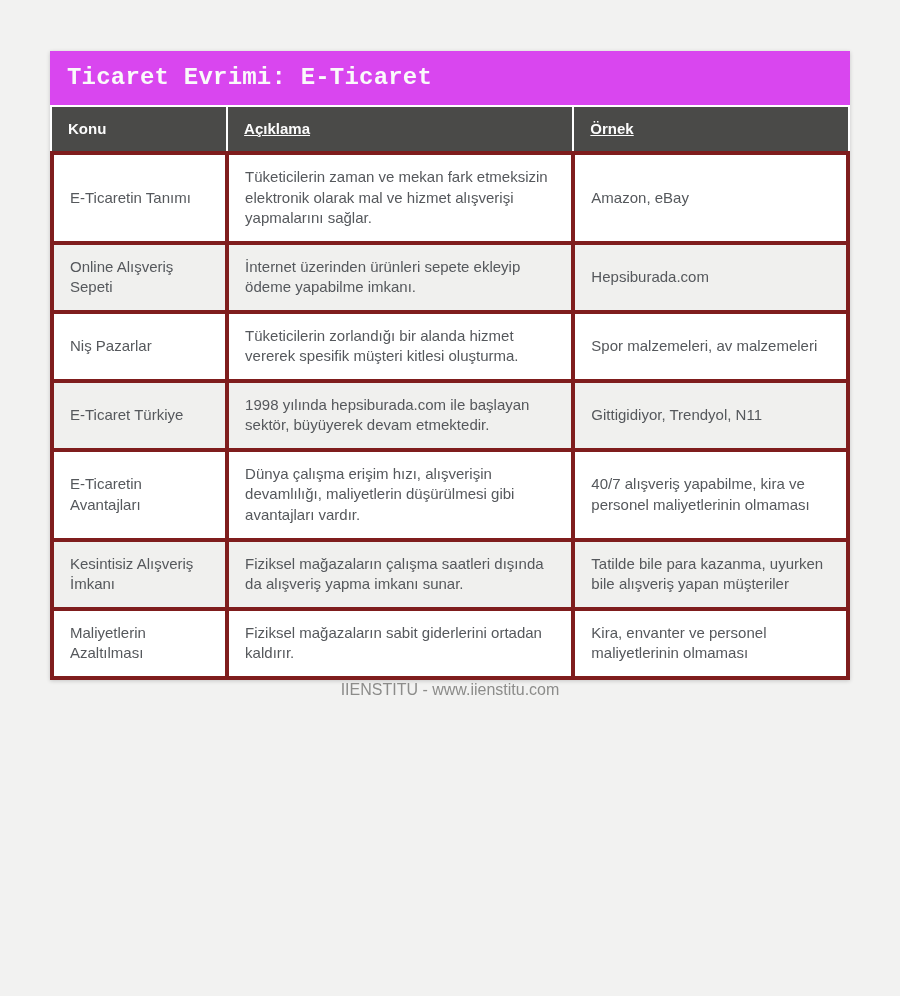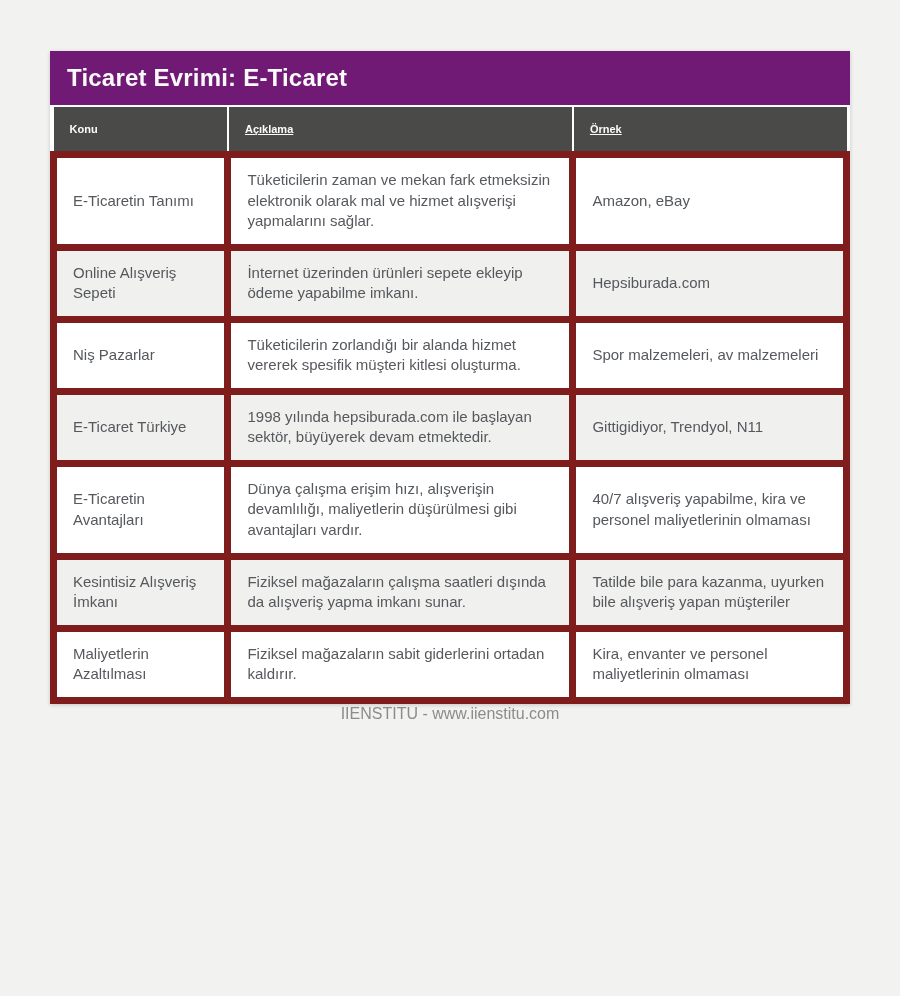--- a/index.html
+++ b/index.html
@@ -10,57 +10,58 @@
     font-family: "Liberation Sans", "DejaVu Sans", sans-serif;
     overflow: hidden;
   }
   .card {
     width: 800px;
     margin: 51px auto 0 auto;
     background: #ffffff;
     box-shadow: 0 1px 4px rgba(0,0,0,0.18);
   }
   .title-bar {
-    background: #701a75;
+    background: #d946ef;
     color: #fafafa;
     font-size: 24px;
     font-weight: bold;
     line-height: 28px;
     padding: 13px 17px;
     border-bottom: 2px solid #ffffff;
     letter-spacing: 0.2px;
+    font-family: Liberation Mono, monospace;
   }
   table {
     width: 100%;
     border-collapse: collapse;
     table-layout: fixed;
   }
   col.c-konu { width: 22%; }
   col.c-aciklama { width: 43.5%; }
   col.c-ornek { width: 34.5%; }
   thead th {
     background: #4a4a48;
     color: #fcfcfc;
-    font-size: 11px;
+    font-size: 15px;
     font-weight: bold;
     text-align: left;
     padding: 13px 16px;
     line-height: 18px;
   }
   thead th + th {
     border-left: 2px solid #ffffff;
     text-decoration: underline;
   }
   tbody td {
     font-size: 15px;
     color: #55585c;
     line-height: 1.37;
     padding: 12px 16px;
     vertical-align: middle;
-    border: 7px solid #7f1d1d;
+    border: 4px solid #7f1d1d;
     background: #ffffff;
   }
   tbody tr:nth-child(even) td {
     background: #f0f0ee;
   }
   .footer {
     text-align: center;
     color: #8c8c8a;
     font-size: 16px;
     line-height: 20px;

